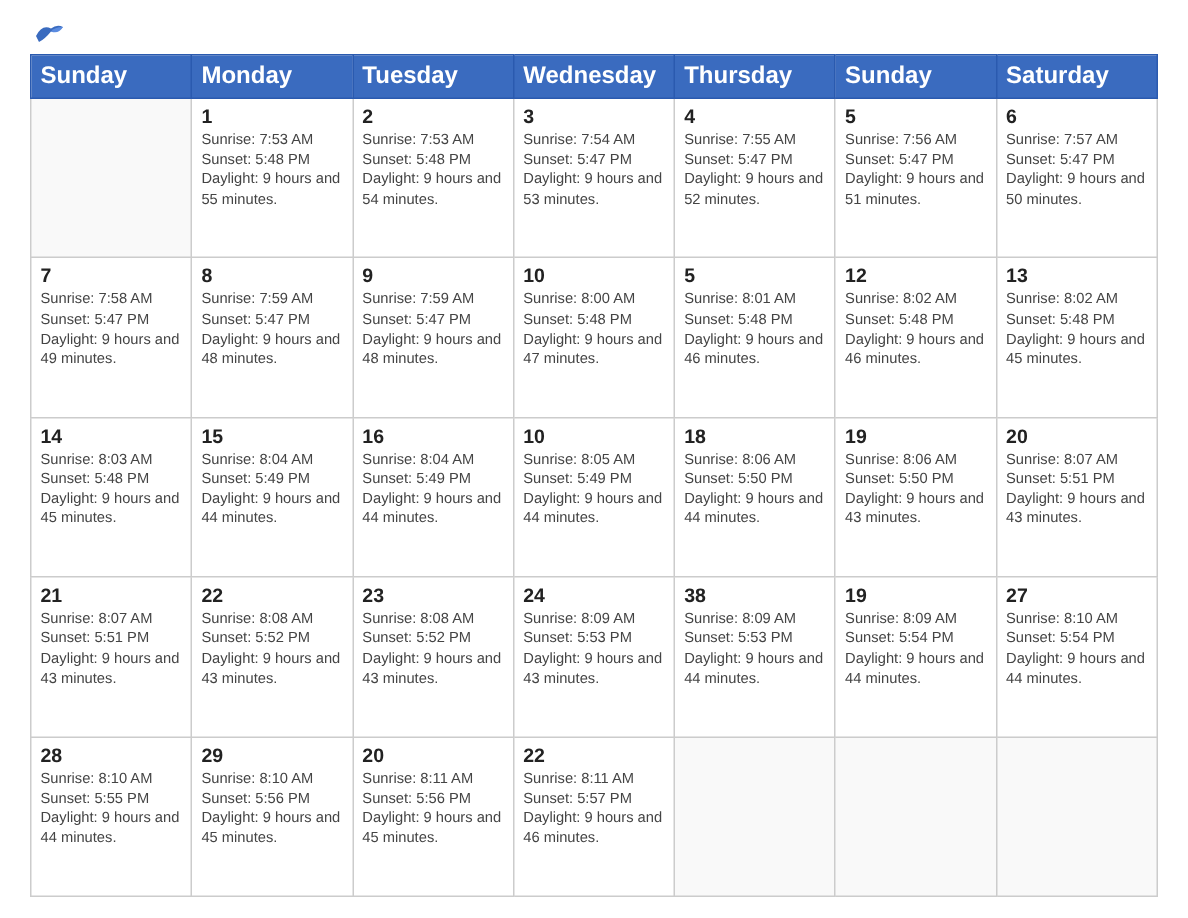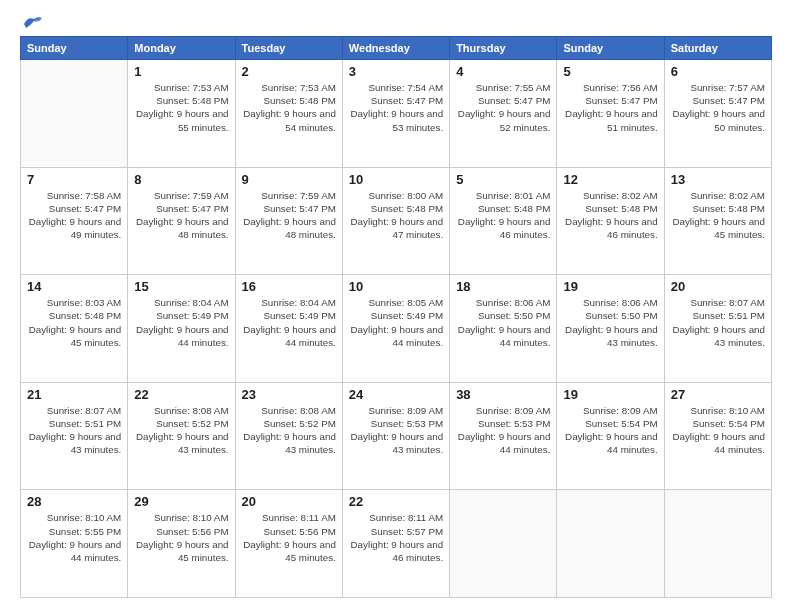--- a/index.html
+++ b/index.html
@@ -45,21 +45,21 @@
     .calendar {
       width: 100%;
       border-collapse: collapse;
       flex: 1;
       font-size: 10.5px;
     }
     .calendar thead tr th {
       background-color: #3a6bbf;
       color: #fff;
       padding: 5px 6px;
-      font-size: 11px;
+      font-size: 16px;
       font-weight: bold;
       border: 1px solid #2a5aaf;
       text-align: left;
     }
     .calendar tbody tr td {
       border: 1px solid #ccc;
       vertical-align: top;
       padding: 4px 6px;
       width: 107px;
       min-height: 72px;
@@ -73,21 +73,20 @@
       font-size: 13px;
       font-weight: bold;
       color: #222;
       display: block;
       margin-bottom: 2px;
     }
     .day-info {
       font-size: 9.8px;
       color: #444;
       line-height: 1.35;
-      text-align: right;
     }
     .logo-container {
       display: flex;
       align-items: center;
     }
   </style>
 </head>
 <body>
 
 <div class="page">

